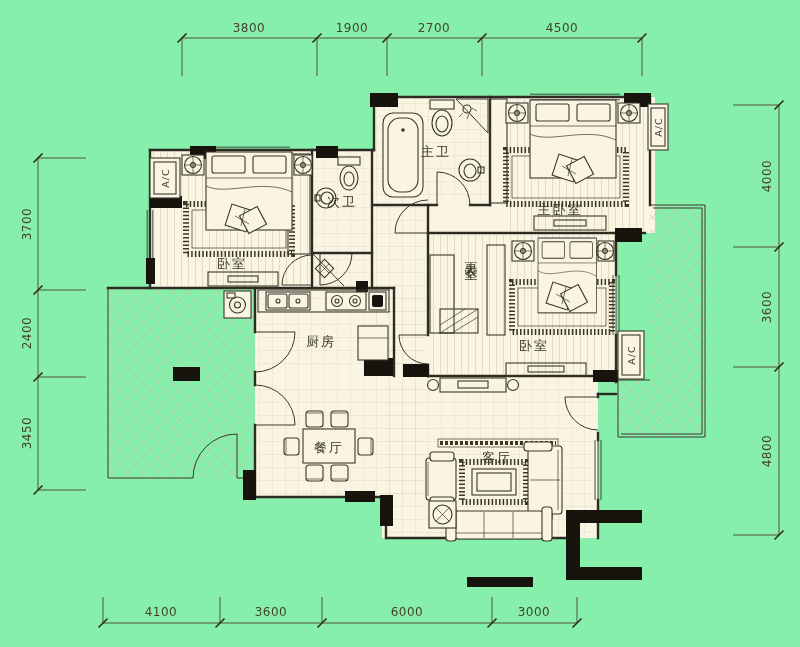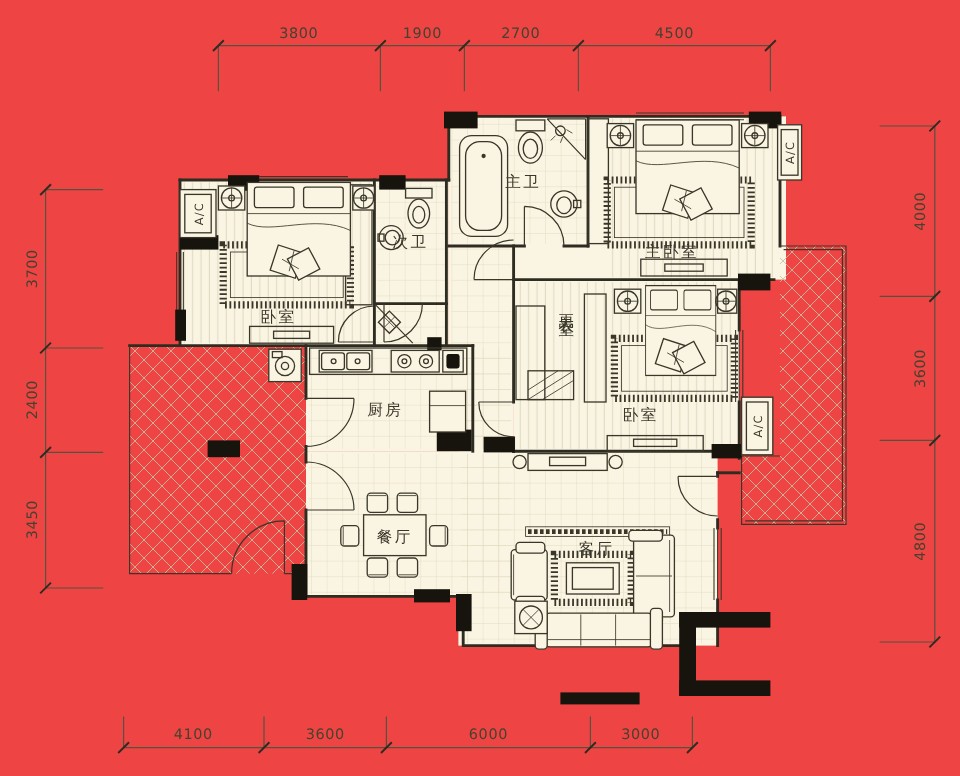--- a/index.html
+++ b/index.html
@@ -1,16 +1,16 @@
 <!DOCTYPE html>
 <html><head>
 <meta charset="utf-8">
 <style>
   html,body{margin:0;padding:0;background:#f6efd5;}
-  .canvas{position:relative;width:800px;height:647px;background:#ef4444;overflow:hidden;
+  .canvas{position:relative;width:800px;height:647px;background:#86efac;overflow:hidden;
           font-family:"DejaVu Sans","Liberation Sans",sans-serif;}
   svg text{font-family:"DejaVu Sans","Liberation Sans",sans-serif;fill:#3a372a;}
   .dimtxt{font-size:12px;fill:#45422f;letter-spacing:0.5px;}
   .roomtxt{font-size:13px;letter-spacing:2px;}
   .actxt{font-size:9.5px;letter-spacing:1px;}
   .vert{writing-mode:vertical-rl;text-orientation:upright;letter-spacing:2px;}
   .wall{stroke:#2e2b21;stroke-width:2.4;fill:none;stroke-linecap:square;}
   .thin{stroke:#3a372a;stroke-width:1;fill:none;}
   .xthin{stroke:#3a372a;stroke-width:0.7;fill:none;}
   .furn{stroke:#3a372a;stroke-width:1.1;fill:#faf5e3;}

